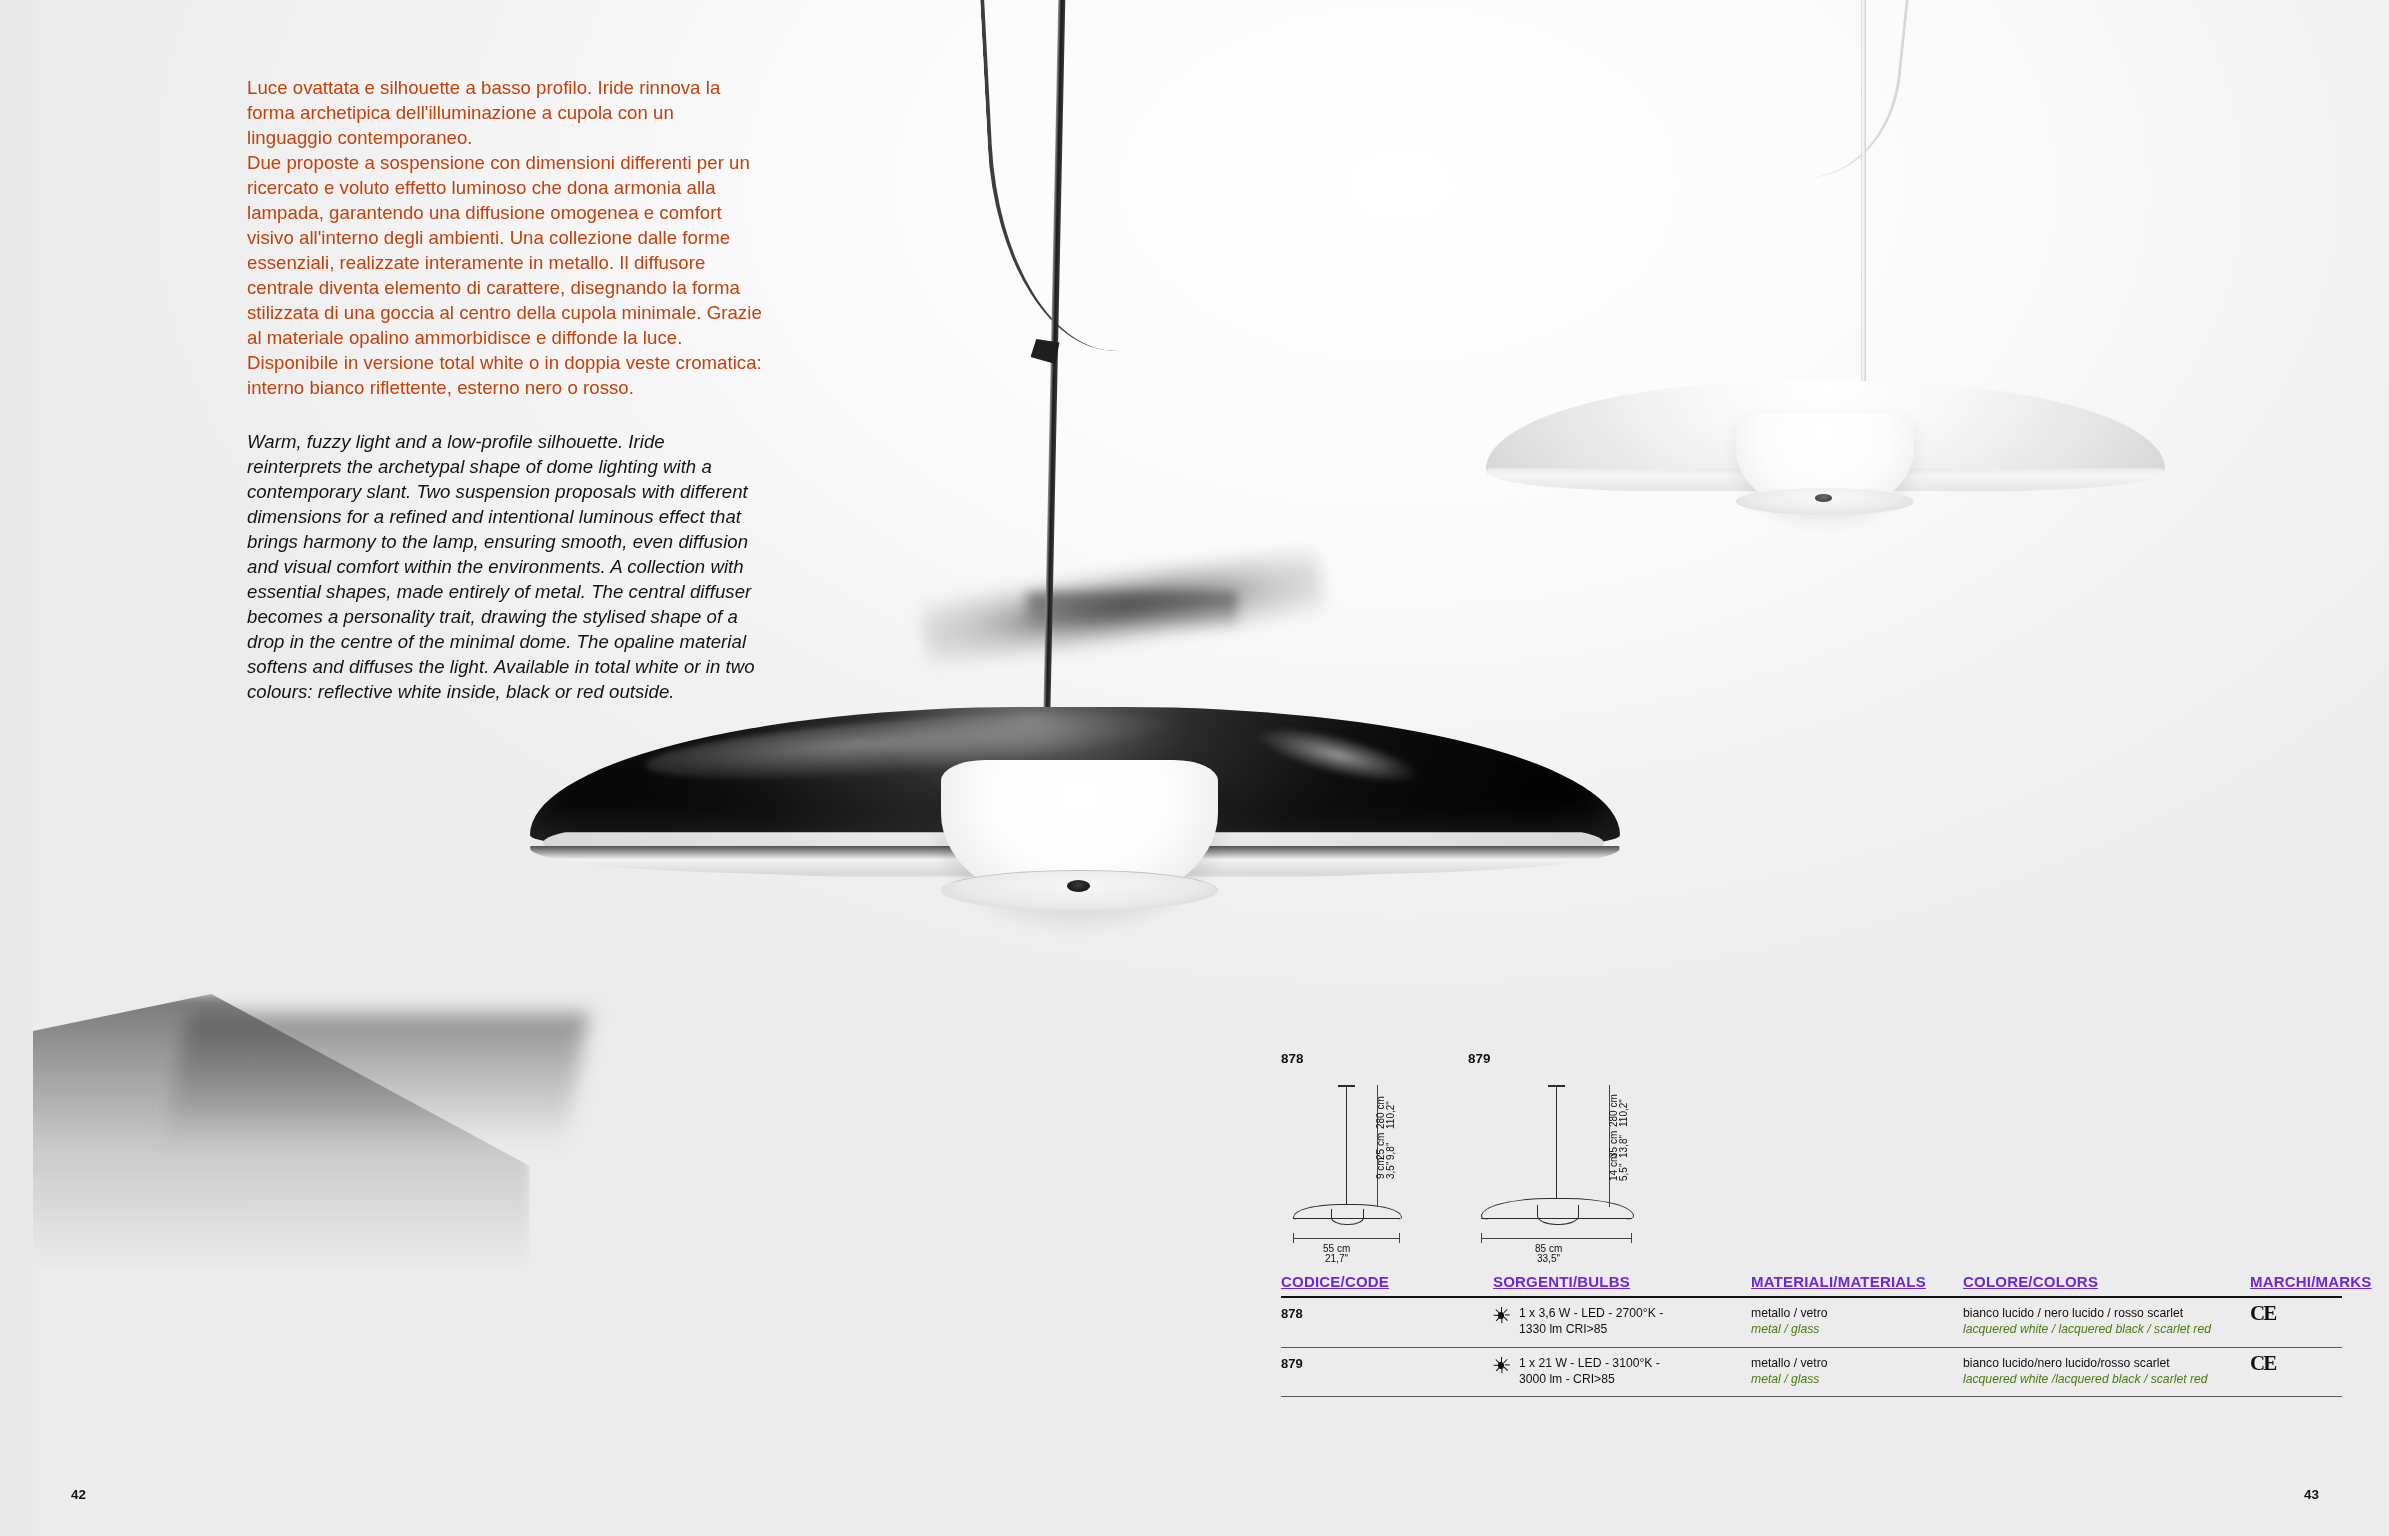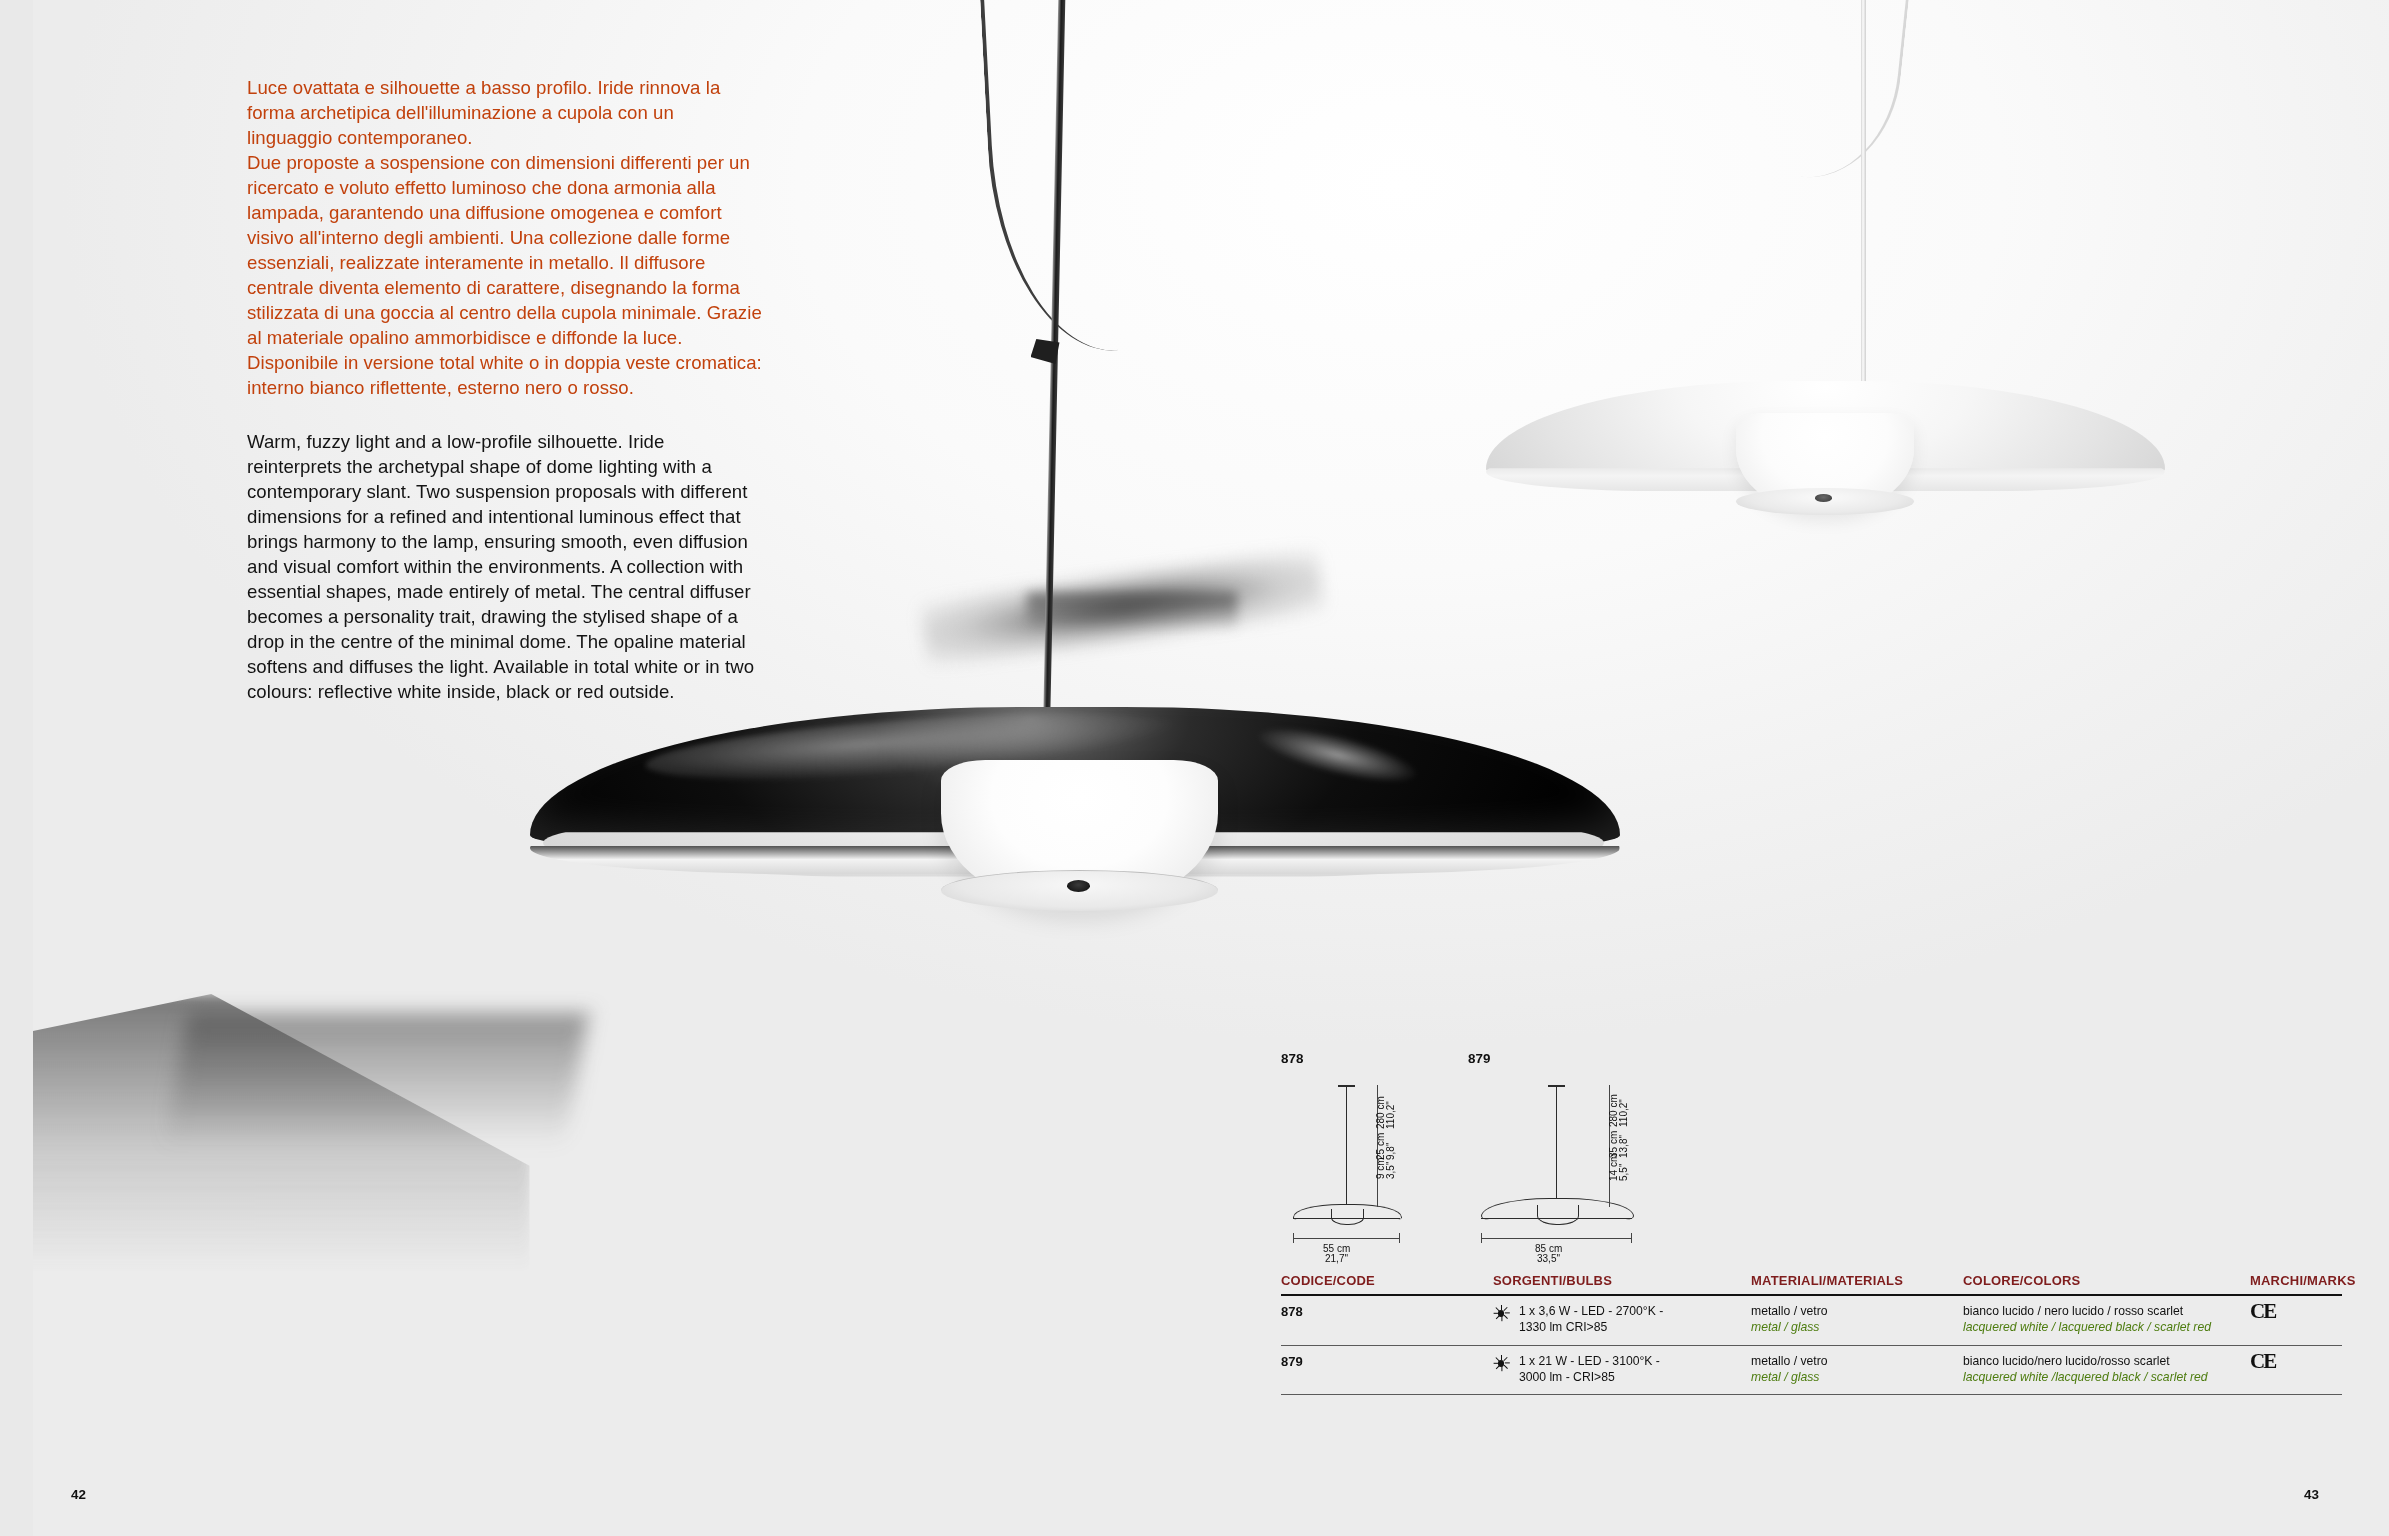--- a/index.html
+++ b/index.html
@@ -246,20 +246,21 @@
   }
   .copy p {
     margin: 0 0 0 0;
     font-size: 18.6px;
     line-height: 25px;
     color: #c2410c;
     letter-spacing: 0.05px;
   }
   .copy .it {
     margin-top: 29px;
+    font-style: italic;
     font-size: 18.6px;
     line-height: 25px;
     color: #141414;
   }
 
   
   .tech {
     position: absolute;
     left: 1281px; top: 1051px;
     z-index: 6;
@@ -296,25 +297,26 @@
     background: #111;
     width: 100%;
   }
   .spec .rule.thin { height: 1px; background: #5a5a5a; }
   .spec-row {
     position: relative;
     display: flex;
     align-items: flex-start;
   }
   .spec-head {
-    font-size: 13px;
+    font-size: 15px;
     font-weight: bold;
-    color: #7f1d1d;
+    color: #6d28d9;
     padding: 5.7px 0 6.7px 0;
     letter-spacing: 0.2px;
+    text-decoration: underline;
   }
   .c-code   { width: 212px; }
   .c-bulb   { width: 258px; }
   .c-mat    { width: 212px; }
   .c-color  { width: 287px; }
   .c-marks  { width: 92px; }
   .spec-body {
     font-size: 12.2px;
     line-height: 15.3px;
     color: #111;

